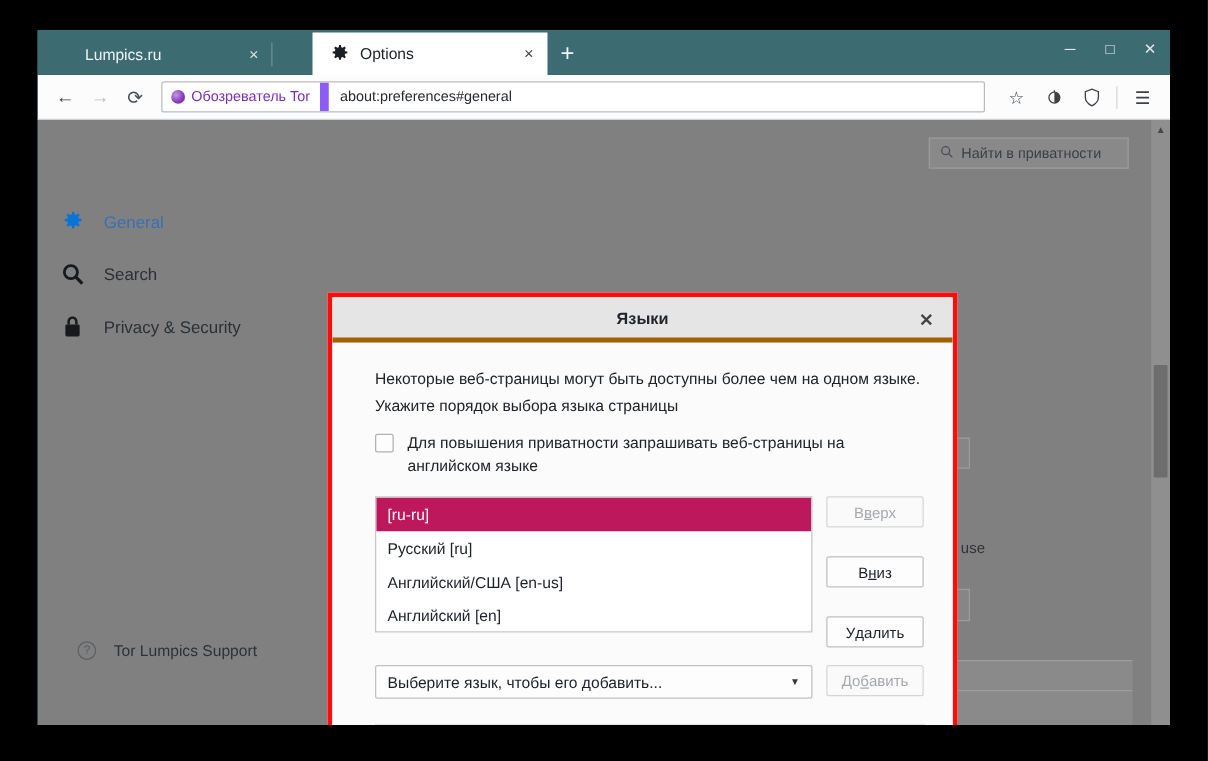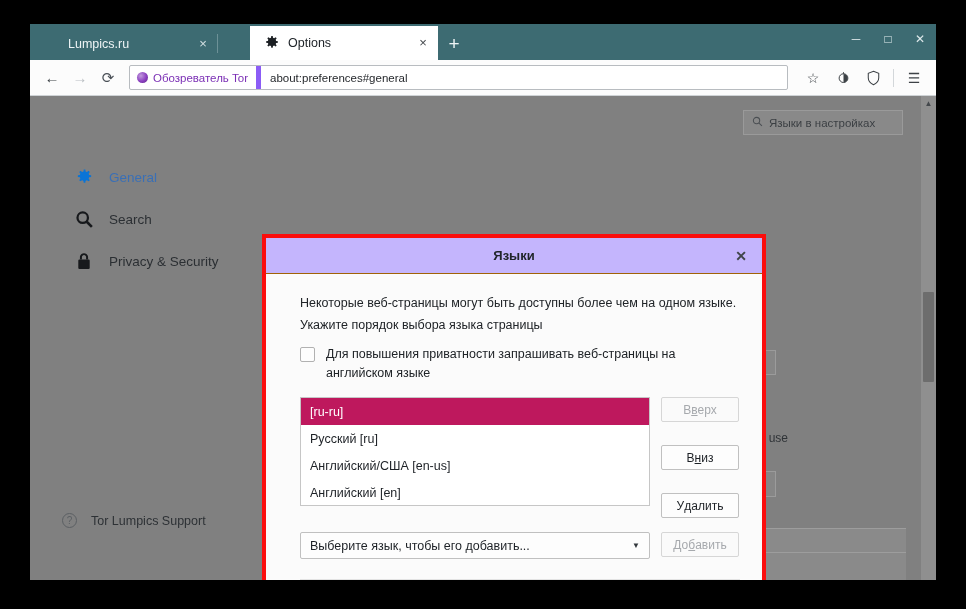--- a/index.html
+++ b/index.html
@@ -83,39 +83,39 @@
   .urlbar {
     flex: 1 1 auto; height: 25px; margin: 0 7px;
     background: #ffffff; border: 1px solid #b8bcc0; border-radius: 2px;
     display: flex; align-items: center; font-size: 11.5px; color: #2b3034;
     overflow: hidden;
   }
   .identity {
     display: flex; align-items: center; gap: 5px;
     padding: 0 8px 0 7px; height: 100%;
     color: #7b2fb5; font-size: 11.5px; white-space: nowrap;
-    border-right: 5px solid #8b5cf6;
+    border-right: 7px solid #8b5cf6;
   }
   .onion {
     width: 11px; height: 11px; border-radius: 50%;
     background: radial-gradient(circle at 35% 35%, #c19bdd 0%, #8b3fc0 55%, #5f2a86 100%);
   }
   .urltext { padding-left: 9px; color: #26292d; white-space: nowrap; }
   .navright { display: flex; align-items: center; gap: 2px; padding-left: 4px; }
   .navright .navicon { font-size: 14px; color: #3d4246; }
   .vsep { width: 1px; height: 18px; background: #d3d7da; margin: 0 4px; }
 
   
   .content {
     position: relative; width: 100%; height: 484px; background: #808080;
     overflow: hidden;
   }
 
   
-  .settings-nav { position: absolute; left: 44px; top: 60px; width: 215px; }
+  .settings-nav { position: absolute; left: 18px; top: 60px; width: 215px; }
   .snav-item {
     display: flex; align-items: center; gap: 15px;
     height: 42px; font-size: 13.5px; color: #2b2f33;
   }
   .snav-item.active { color: #3a6fb5; }
   .snav-ico { width: 20px; display: flex; justify-content: center; align-items: center; }
 
   .support-row {
     position: absolute; left: 32px; bottom: 52px;
     display: flex; align-items: center; gap: 14px;
@@ -199,21 +199,21 @@
     width: 504px; height: 388px;
     border: 4px solid #fb0d0d;
     background: #ffffff;
   }
   .modal {
     position: relative; width: 100%; height: 100%;
     background: #fbfbfb; display: flex; flex-direction: column;
   }
   .modal-title {
     height: 36px; flex: 0 0 36px;
-    background: #c4b5fd; border-bottom: 1px solid #a16207;
+    background: #e5e5e5; border-bottom: 4px solid #a16207;
     display: flex; align-items: center; justify-content: center;
     position: relative; font-size: 13px; color: #21252a; font-weight: 600;
   }
   .modal-close {
     position: absolute; right: 8px; top: 0; height: 36px; width: 26px;
     display: flex; align-items: center; justify-content: center;
     font-size: 14px; color: #3f4449;
   }
   .modal-body { flex: 1 1 auto; padding: 22px 22px 0 34px; background: #fbfbfb; }
   .mline { font-size: 12.5px; color: #202428; margin-bottom: 8px; }
@@ -323,21 +323,21 @@
 
     <div class="content">
 
       <div class="search-settings">
         <span>
           <svg width="11" height="11" viewBox="0 0 16 16" fill="none" stroke="#4b4f53" stroke-width="1.5">
             <circle cx="6.6" cy="6.6" r="4.6"></circle>
               <path d="M10.2 10.2 14.4 14.4"></path>
           </svg>
         </span>
-        <span>Языки в настройках</span>
+        <span>Найти в приватности</span>
       </div>
 
       <div class="settings-nav">
         <div class="snav-item active">
           <span class="snav-ico">
             <svg width="19" height="19" viewBox="0 0 24 24" fill="#0a74d6">
               <path d="M12 8.4a3.6 3.6 0 1 0 0 7.2 3.6 3.6 0 0 0 0-7.2zm0 5.6a2 2 0 1 1 0-4 2 2 0 0 1 0 4z"></path>
               <path d="M10.95 1.8h2.1l.38 2.5 1.63.67 2.1-1.43 1.5 1.5-1.43 2.1.67 1.63 2.5.38v2.1l-2.5.38-.67 1.63 1.43 2.1-1.5 1.5-2.1-1.43-1.63.67-.38 2.5h-2.1l-.38-2.5-1.63-.67-2.1 1.43-1.5-1.5 1.43-2.1-.67-1.63-2.5-.38v-2.1l2.5-.38.67-1.63L5.44 5.04l1.5-1.5 2.1 1.43 1.63-.67.38-2.5z"></path>
             </svg>
           </span>

